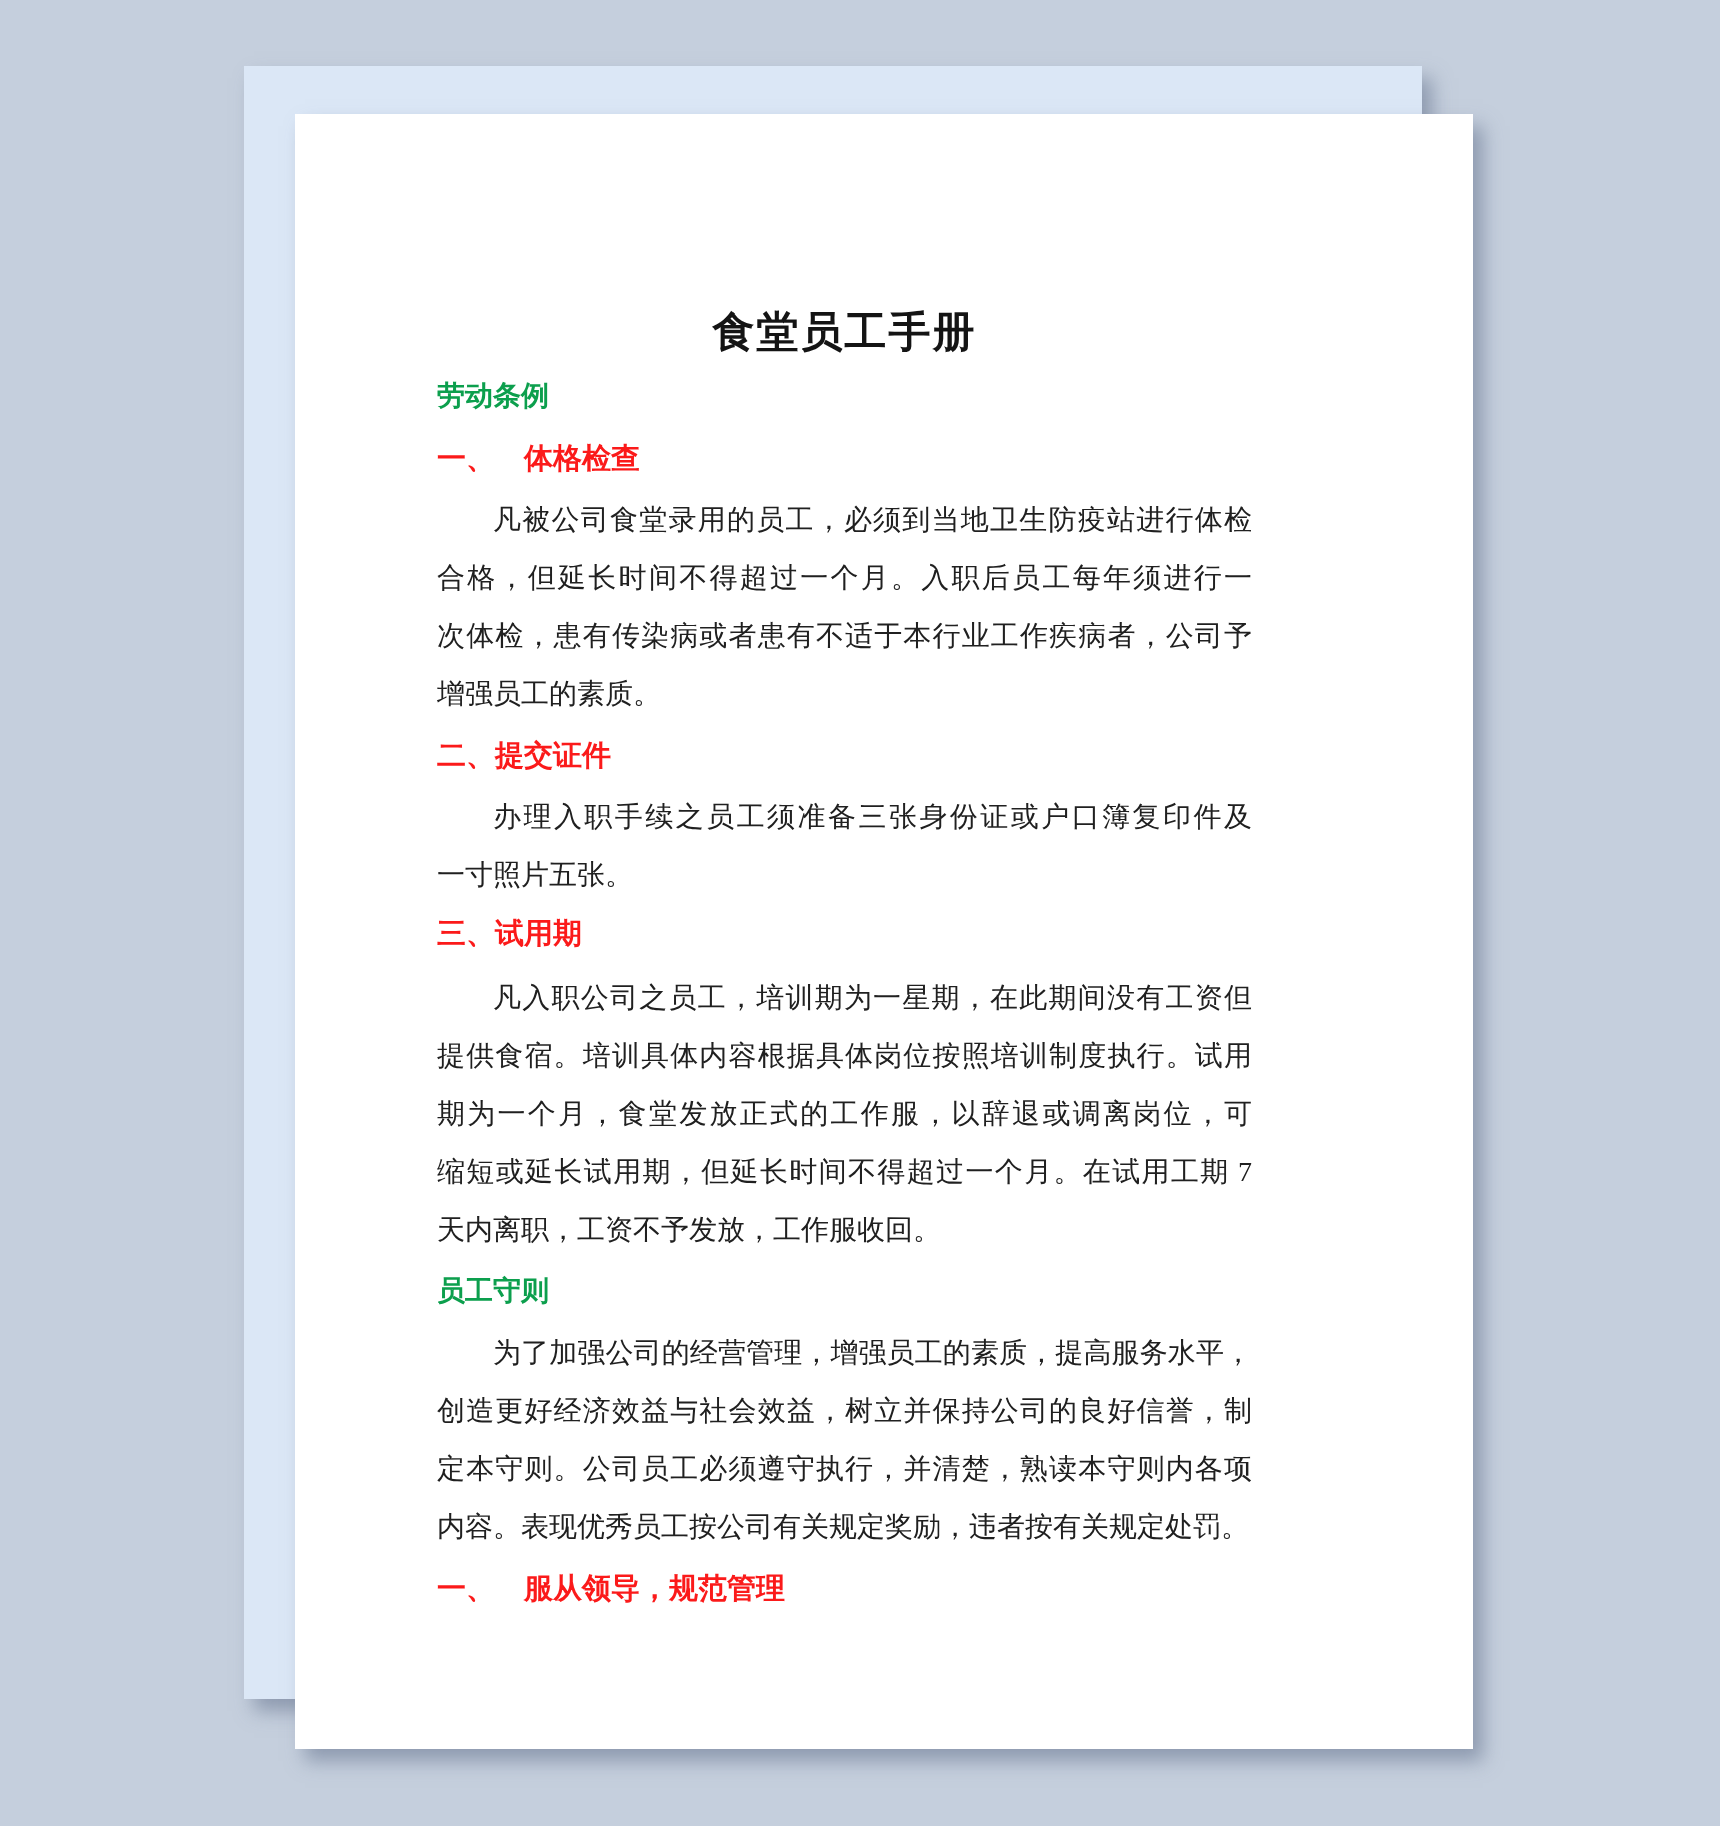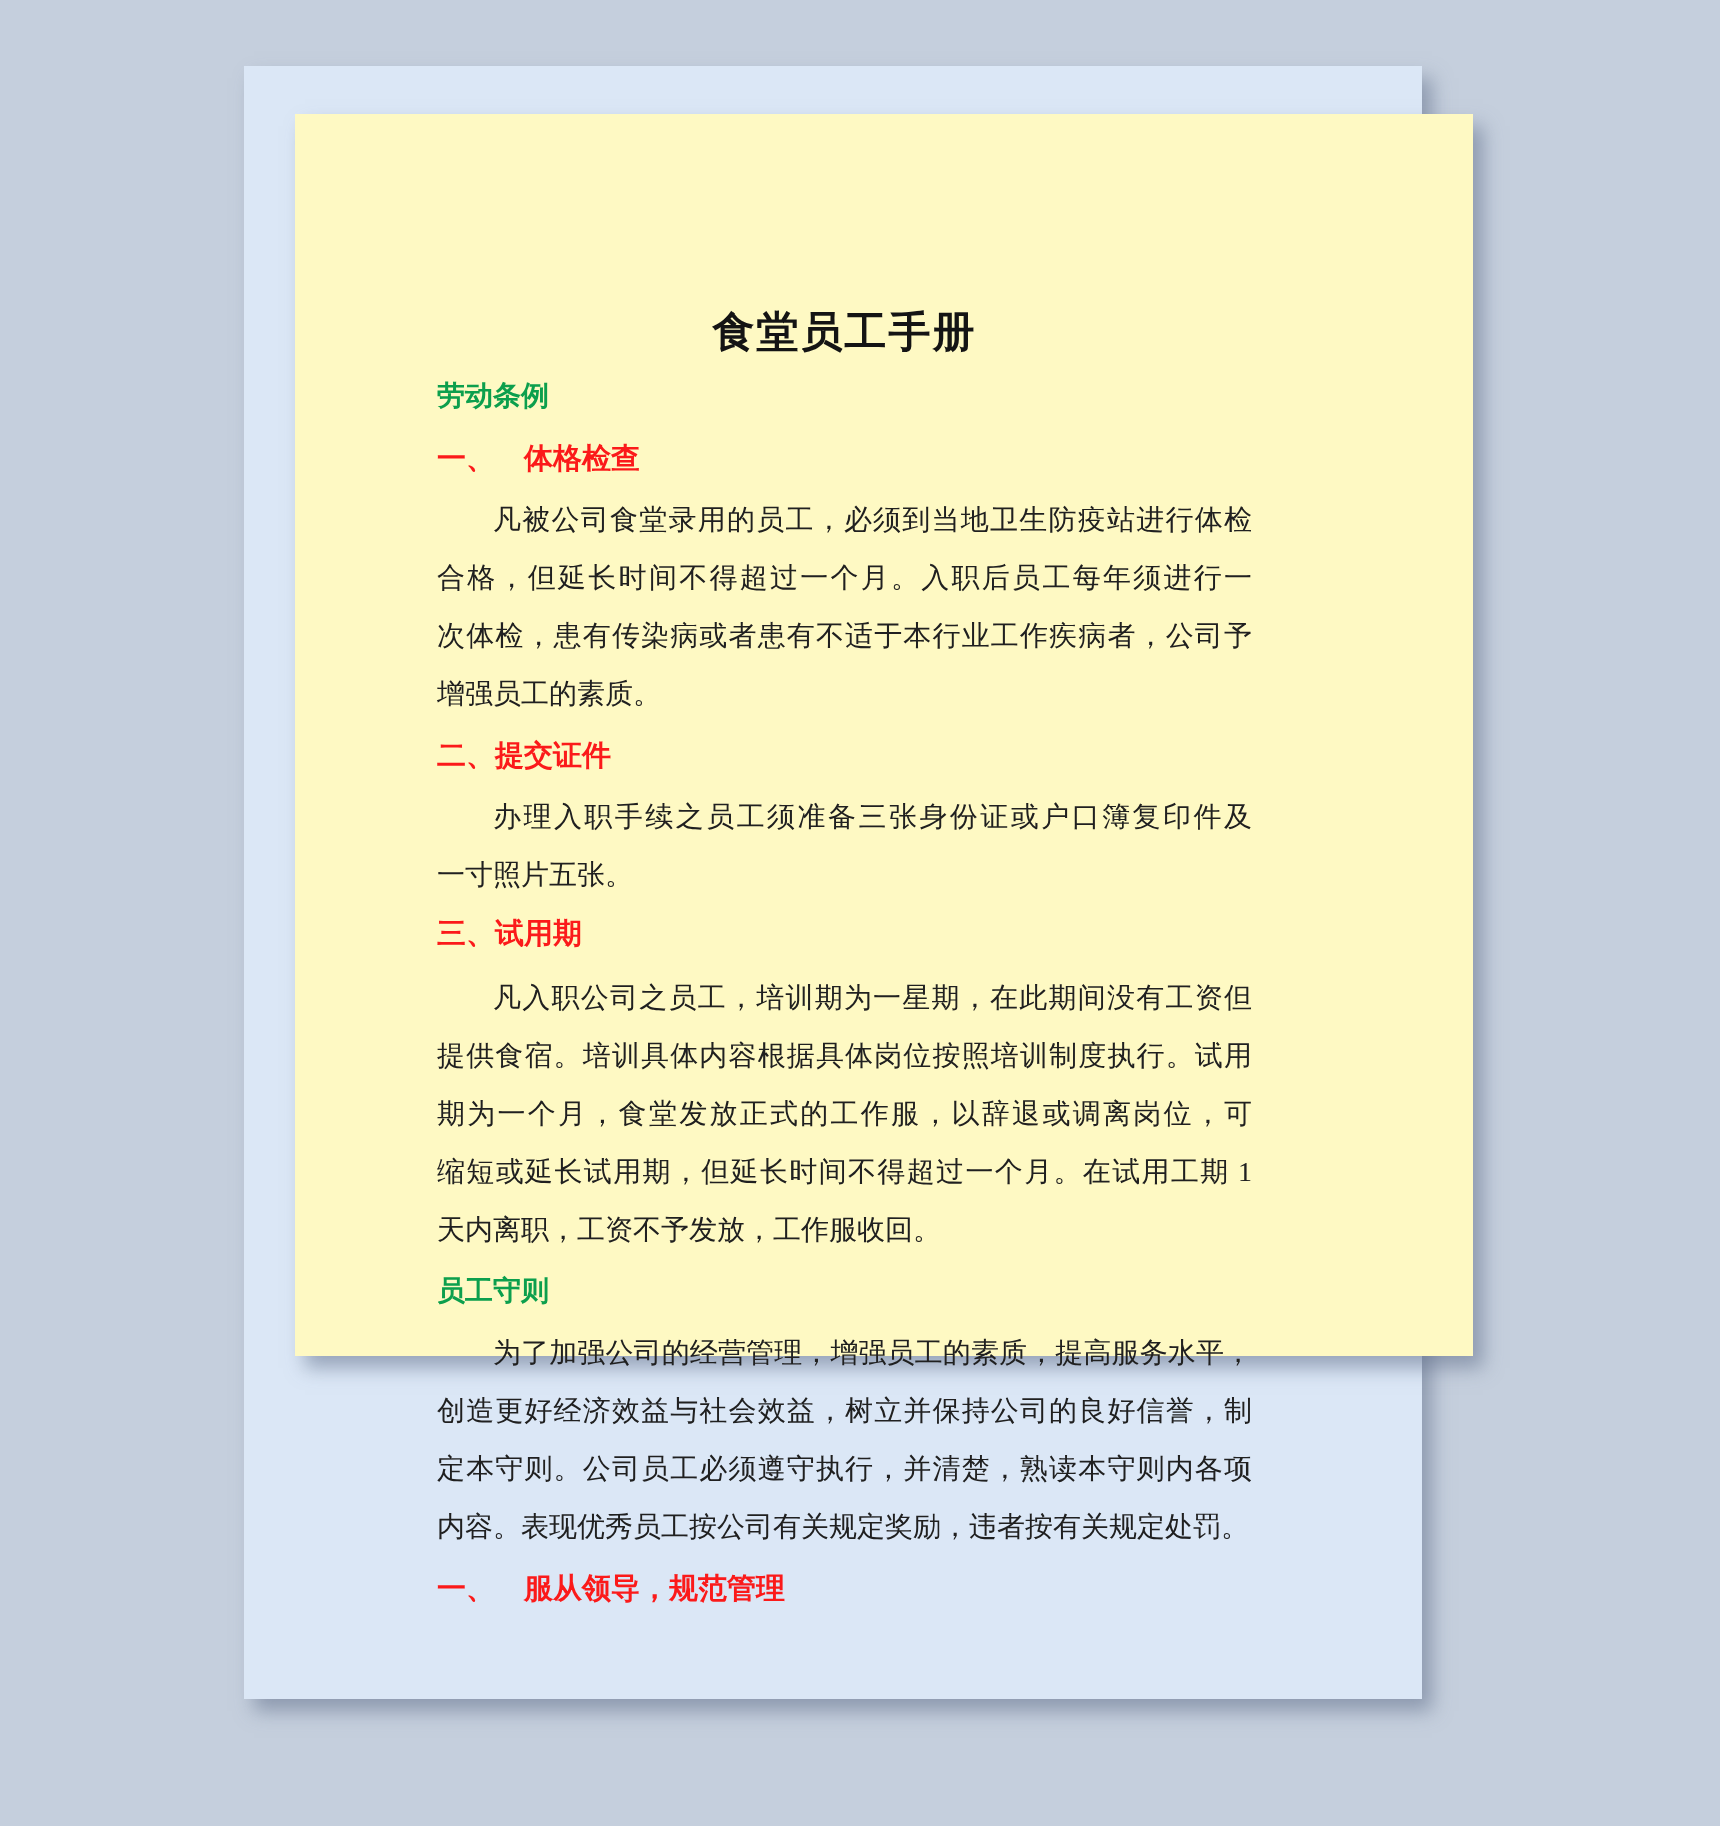--- a/index.html
+++ b/index.html
@@ -21,22 +21,22 @@
     width: 1178px;
     height: 1633px;
     background: #dbe7f6;
     box-shadow: 10px 12px 18px rgba(96, 112, 138, 0.55);
   }
   .sheet {
     position: absolute;
     left: 295px;
     top: 114px;
     width: 1178px;
-    height: 1242px;
-    background: #fef9c3;
+    height: 1635px;
+    background: #ffffff;
     box-shadow: 10px 12px 18px rgba(96, 112, 138, 0.55);
   }
   .content {
     position: absolute;
     left: 142px;
     top: 186px;
     width: 815px;
   }
   .doc-title {
     text-align: center;
@@ -102,21 +102,21 @@
       <div class="line first">办理入职手续之员工须准备三张身份证或户口簿复印件及</div>
       <div class="line last">一寸照片五张。</div>
     </div>
 
     <div class="heading" style="color:#fb1a1a;font-family:Liberation Mono, monospace;">三、试用期</div>
 
     <div>
       <div class="line first">凡入职公司之员工，培训期为一星期，在此期间没有工资但</div>
       <div class="line">提供食宿。培训具体内容根据具体岗位按照培训制度执行。试用</div>
       <div class="line">期为一个月，食堂发放正式的工作服，以辞退或调离岗位，可</div>
-      <div class="line">缩短或延长试用期，但延长时间不得超过一个月。在试用工期 1</div>
+      <div class="line">缩短或延长试用期，但延长时间不得超过一个月。在试用工期 7</div>
       <div class="line last">天内离职，工资不予发放，工作服收回。</div>
     </div>
 
     <div class="subtitle" style="color:#0c9f4d;">员工守则</div>
 
     <div>
       <div class="line first">为了加强公司的经营管理，增强员工的素质，提高服务水平，</div>
       <div class="line">创造更好经济效益与社会效益，树立并保持公司的良好信誉，制</div>
       <div class="line">定本守则。公司员工必须遵守执行，并清楚，熟读本守则内各项</div>
       <div class="line last">内容。表现优秀员工按公司有关规定奖励，违者按有关规定处罚。</div>

